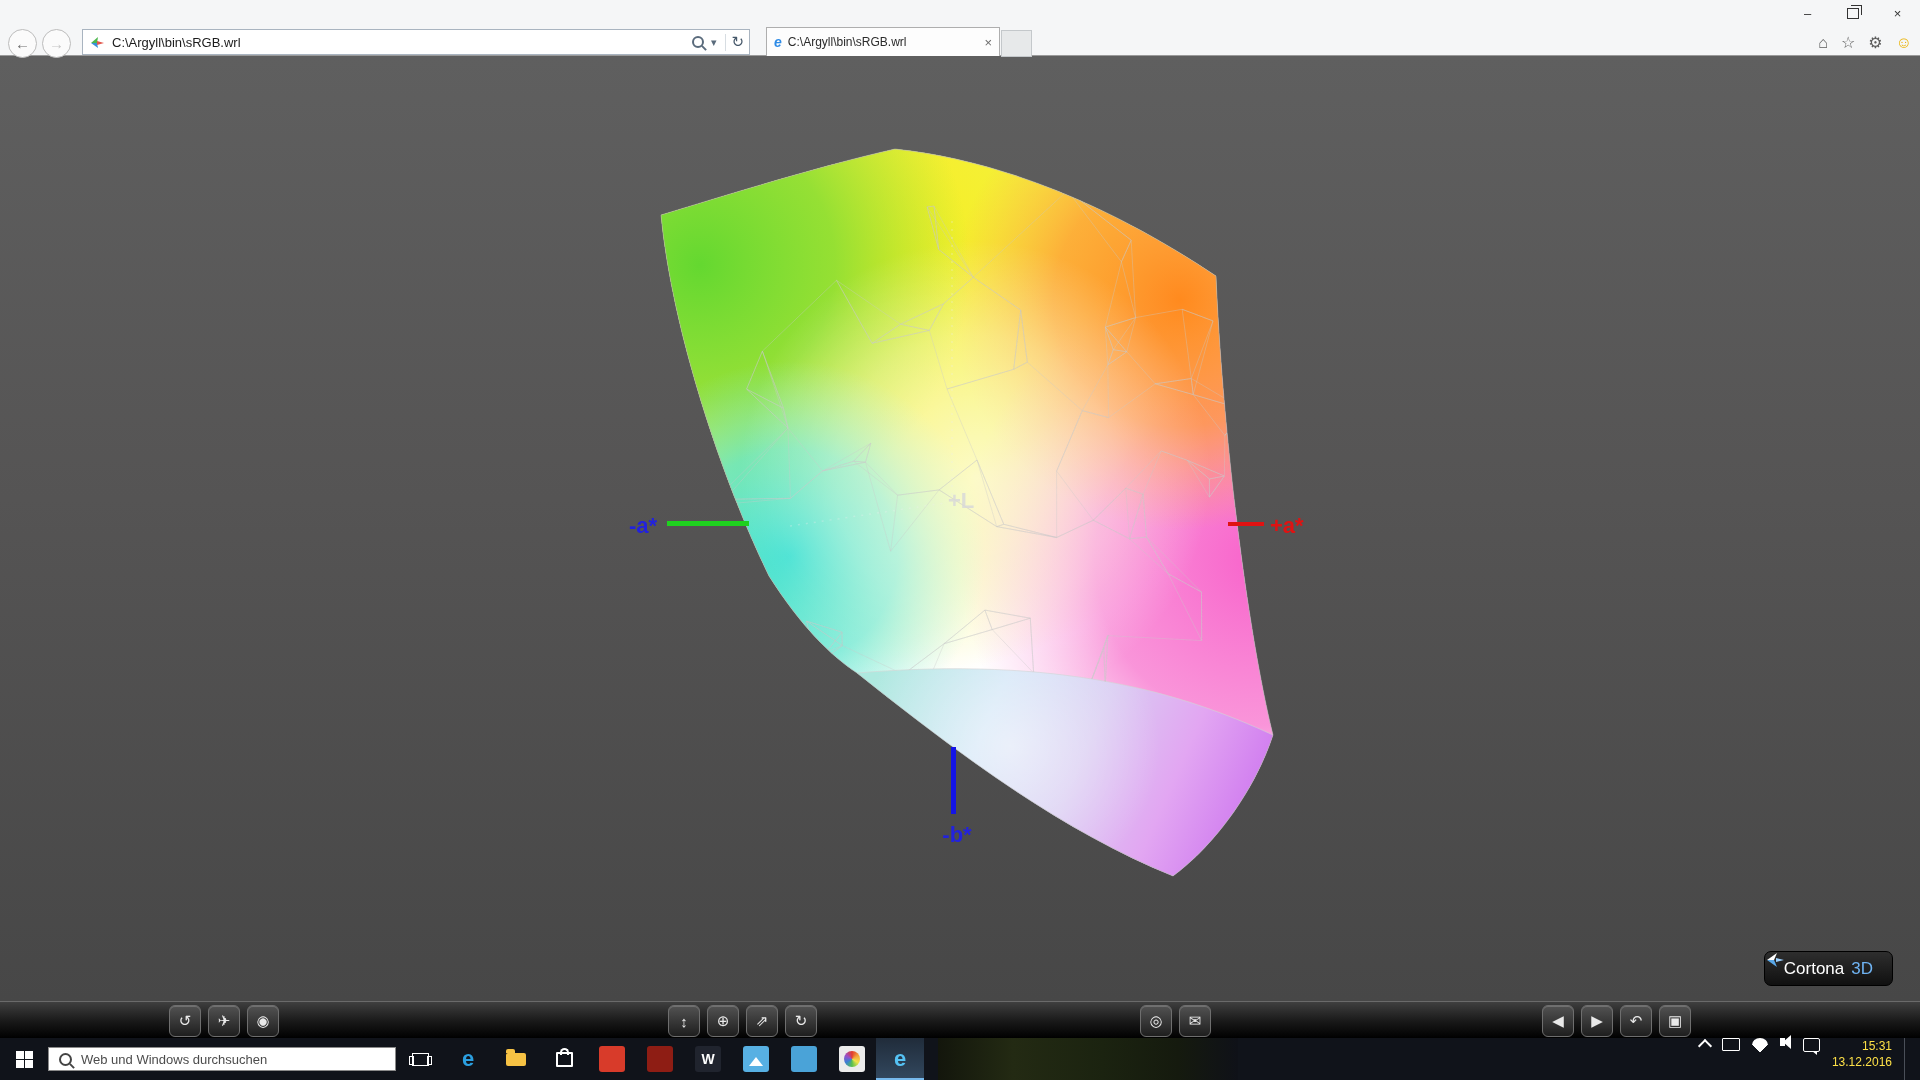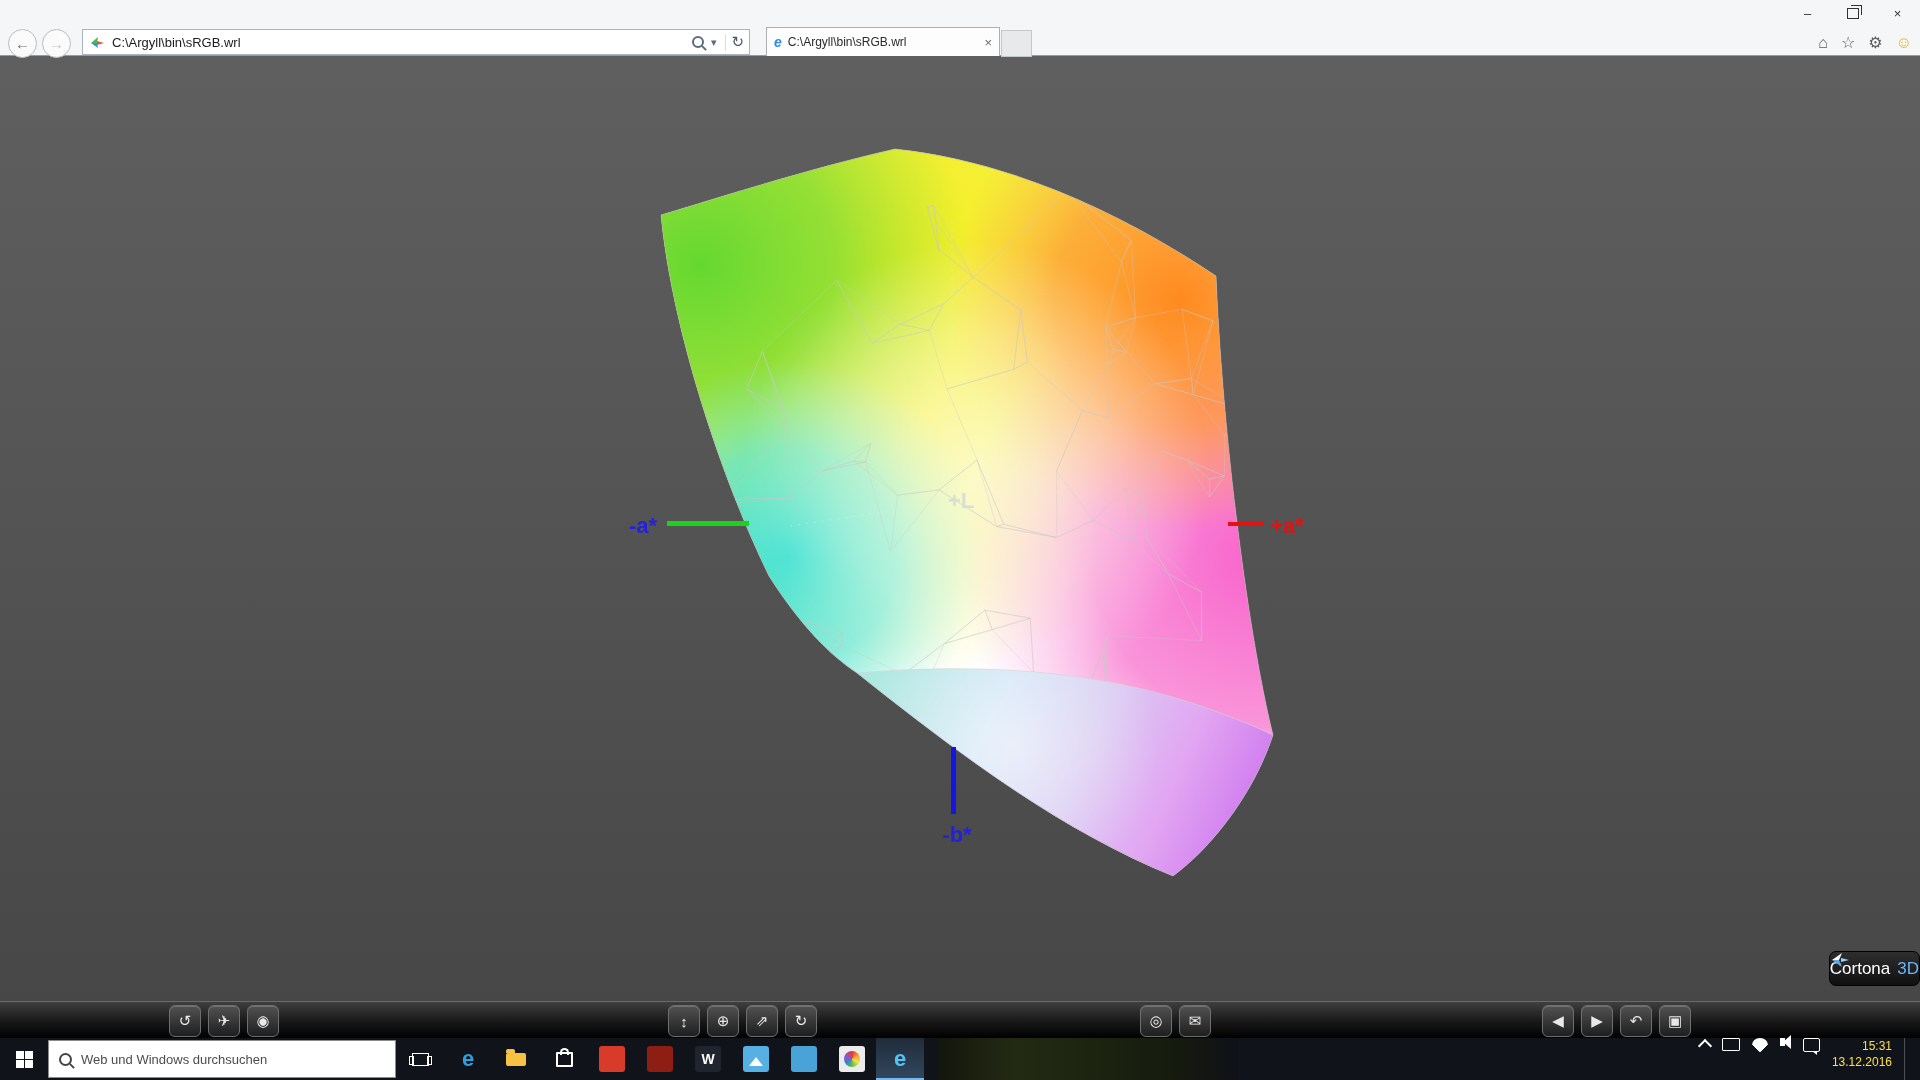--- a/index.html
+++ b/index.html
@@ -51,34 +51,34 @@
   .vtoolbar{position:absolute;left:0;right:0;bottom:0;height:36px;
     background:linear-gradient(#3f3f3f,#181818 55%,#000);border-top:1px solid #6a6a6a;}
   .tb-group{position:absolute;top:3px;display:flex;gap:7px;}
   .g-left{left:169px;}.g-center{left:668px;}.g-mid{left:1140px;}.g-right{left:1542px;}
   .tb-btn{width:30px;height:30px;border-radius:6px;border:1px solid #6e6e6e;
     background:linear-gradient(#525252,#1e1e1e);color:#e9e9e9;font-size:15px;
     display:flex;align-items:center;justify-content:center;
     box-shadow:inset 0 1px 0 rgba(255,255,255,.18);}
 
   
-  .brand{position:absolute;right:0;bottom:52px;height:33px;padding:0 0;
+  .brand{position:absolute;right:27px;bottom:52px;height:33px;padding:0 19px;
     background:linear-gradient(#2e2e2e,#101010);border:1px solid #000;border-radius:7px;
     display:flex;align-items:center;gap:7px;}
   .brand .nm{color:#fff;font-size:17px;}
   .brand .sfx{color:#6fb3f2;font-size:17px;}
 
   
   .taskbar{position:absolute;left:0;bottom:0;width:1920px;height:42px;background:#10131a;
     display:flex;align-items:center;z-index:40;}
   .start{width:48px;height:42px;display:flex;align-items:center;justify-content:center;}
   .win-grid{width:17px;height:17px;display:grid;grid-template-columns:8px 8px;
     grid-template-rows:8px 8px;gap:1px;}
   .win-grid i{background:#fff;}
-  .tsearch{width:348px;height:38px;background:#fff;border:1px solid #8a8a8a;
+  .tsearch{width:348px;height:24px;background:#fff;border:1px solid #8a8a8a;
     display:flex;align-items:center;padding-left:10px;box-sizing:border-box;}
   .tsearch .mag2{width:9px;height:9px;border:2px solid #444;border-radius:50%;position:relative;margin-right:9px;}
   .tsearch .mag2::after{content:"";position:absolute;width:6px;height:2px;background:#444;
     transform:rotate(45deg);right:-5px;bottom:-3px;}
   .tsearch .ph{font-size:13px;color:#4c4c4c;}
   .task-icon{width:48px;height:42px;display:flex;align-items:center;justify-content:center;position:relative;}
   .task-icon.active{background:linear-gradient(rgba(130,195,255,.14),rgba(130,195,255,.30));
     box-shadow:inset 0 -2px 0 #76b9ed;}
   .tv-rect{width:15px;height:11px;border:1px solid #fff;position:relative;}
   .tv-rect::before{content:"";position:absolute;left:-4px;top:2px;width:3px;height:7px;border:1px solid #fff;}

